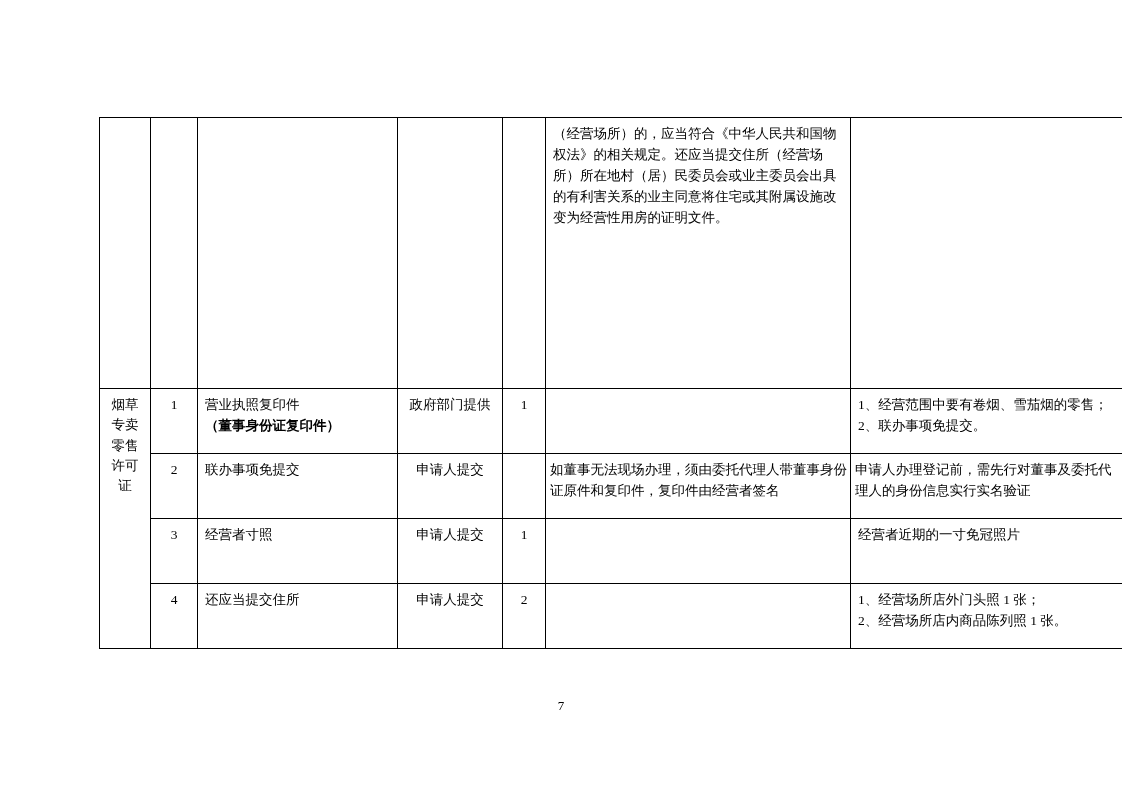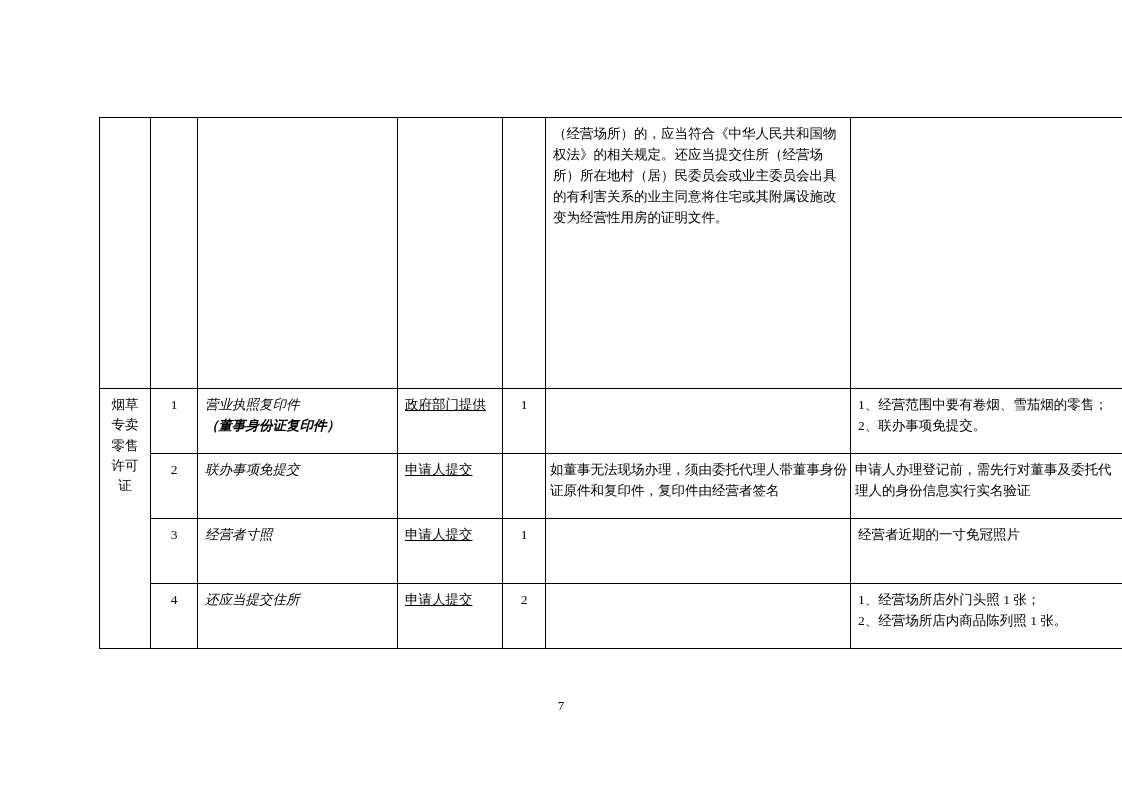--- a/index.html
+++ b/index.html
@@ -46,27 +46,26 @@
     line-height: 1.5;
   }
   td.num {
     width: 32px;
     text-align: center;
     vertical-align: middle;
   }
   td.name {
     width: 185px;
     vertical-align: middle;
-    font-style: italic;
   }
   td.source {
     width: 90px;
+    text-align: center;
     vertical-align: middle;
     line-height: 1.5;
-    text-decoration: underline;
   }
   td.qty {
     width: 28px;
     text-align: center;
     vertical-align: middle;
   }
   td.note {
     width: 290px;
     vertical-align: middle;
   }

